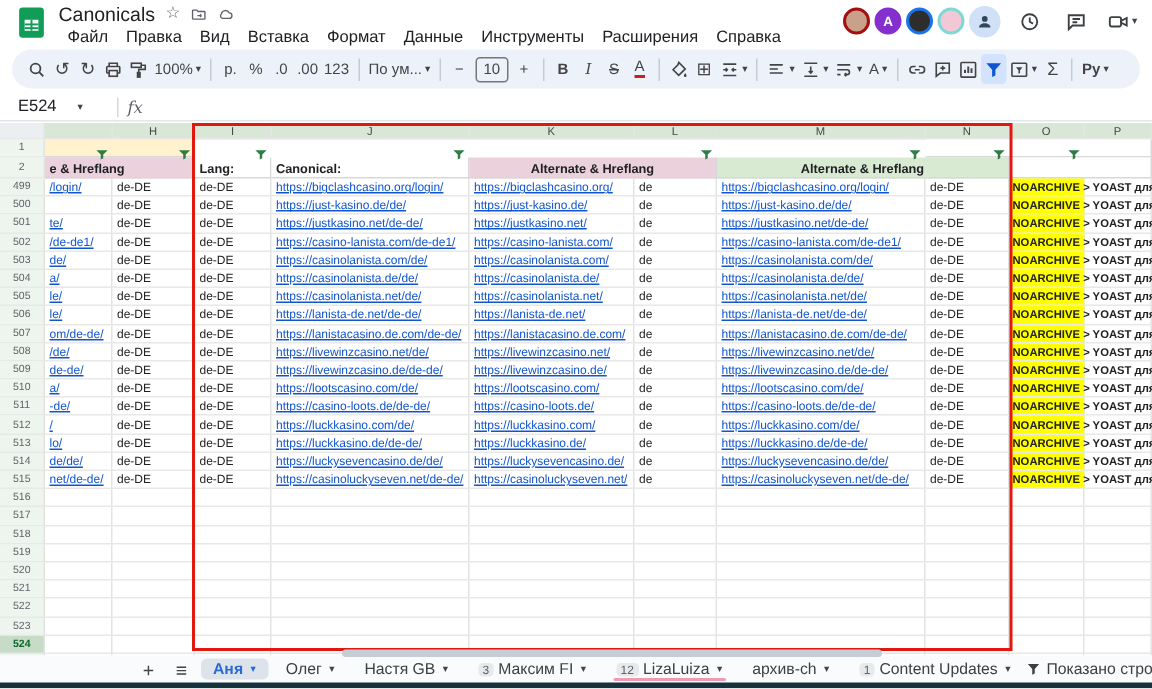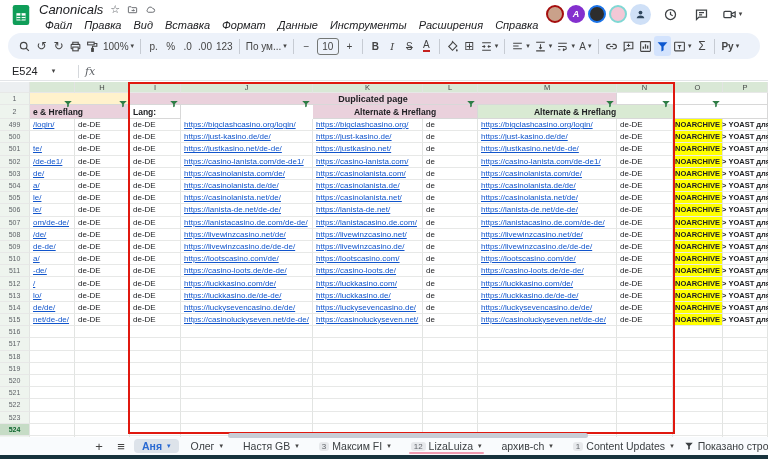--- a/index.html
+++ b/index.html
@@ -1,21 +1,21 @@
 <!DOCTYPE html>
 <html><head>
 <meta charset="utf-8">
 <style>
   * { box-sizing: border-box; margin: 0; padding: 0; }
   html,body { background:#fff; }
   body { font-family:"Liberation Sans","DejaVu Sans",sans-serif; }
   .app { position:relative; width:768px; height:459px; background:#fff; overflow:hidden; }
 
   
-  .topbar { position:absolute; top:0; left:0; right:16px; height:31px; display:flex;font-style:italic; }
+  .topbar { position:absolute; top:0; left:0; right:0; height:31px; display:flex; }
   .logo { width:22px; height:22px; margin:4px 7px 0 10px; flex:0 0 auto; }
   .title-wrap { padding-top:2px; }
   .title-row { display:flex; align-items:center; gap:7px; height:15px; }
   .doc-title { font-size:13px; color:#202124; }
   .title-ic { color:#5f6368; font-size:11px; line-height:1; display:flex; align-items:center; }
   .title-ic svg { width:11px; height:11px; }
   .menubar { display:flex; font-size:11px; color:#202124; margin-top:1px; }
   .menu-item { padding:1px 6px; border-radius:4px; cursor:default; }
   .top-actions { position:absolute; right:8px; top:3px; display:flex; align-items:center; gap:7px; }
   .avatars { display:flex; align-items:center; }
@@ -306,21 +306,20 @@
         <div class="cell colhead" style="width: 110px;">K</div>
         <div class="cell colhead" style="width: 55px;">L</div>
         <div class="cell colhead" style="width: 139px;">M</div>
         <div class="cell colhead" style="width: 56px;">N</div>
         <div class="cell colhead" style="width: 50px;">O</div>
         <div class="cell colhead" style="width: 45px;">P</div>
       </div>
       <div class="grow" style="height: 12px; position: relative;">
         <div class="cell rowhead" style="width: 30px;">1</div>
         <div class="seg " style="left: 30px; width: 100px; background: rgb(255, 242, 204);"></div>
-        <div class="seg hdr-txt" style="left: 130px; width: 487px; background: rgb(234, 209, 220); justify-content: center; font-size: 9px;">Duplicated page</div>
         <div class="seg " style="left: 617px; width: 151px; background: rgb(255, 255, 255);"></div>
         <div class="funnel" style="left: 63px; top: 2px;"><svg viewBox="0 0 24 24" fill="#2e7d46">
             <path d="M3 5h18l-7 7v6l-4 2v-8z"></path>
           </svg></div>
         <div class="funnel" style="left: 118px; top: 2px;"><svg viewBox="0 0 24 24" fill="#2e7d46">
             <path d="M3 5h18l-7 7v6l-4 2v-8z"></path>
           </svg></div>
         <div class="funnel" style="left: 169px; top: 2px;"><svg viewBox="0 0 24 24" fill="#2e7d46">
             <path d="M3 5h18l-7 7v6l-4 2v-8z"></path>
           </svg></div>
@@ -337,20 +336,21 @@
             <path d="M3 5h18l-7 7v6l-4 2v-8z"></path>
           </svg></div>
         <div class="funnel" style="left: 711px; top: 2px;"><svg viewBox="0 0 24 24" fill="#2e7d46">
             <path d="M3 5h18l-7 7v6l-4 2v-8z"></path>
           </svg></div>
       </div>
       <div class="grow" style="height: 14px; position: relative;">
         <div class="cell rowhead" style="width: 30px;">2</div>
         <div class="seg hdr-txt" style="left: 30px; width: 100px; background: rgb(234, 209, 220); padding-left: 3px;">e &amp; Hreflang</div>
         <div class="seg hdr-txt" style="left: 130px; width: 51px; background: rgb(255, 255, 255); padding-left: 3px;">Lang:</div>
+        <div class="seg hdr-txt" style="left: 181px; width: 132px; background: rgb(255, 255, 255); padding-left: 3px;">Canonical:</div>
         <div class="seg hdr-txt" style="left: 313px; width: 165px; background: rgb(234, 209, 220); justify-content: center;">Alternate &amp; Hreflang</div>
         <div class="seg hdr-txt" style="left: 478px; width: 195px; background: rgb(217, 234, 211); justify-content: center;">Alternate &amp; Hreflang</div>
         <div class="seg " style="left: 673px; width: 95px; background: rgb(255, 255, 255);"></div>
       </div>
       <div class="grow" style="height: 12.2px;">
         <div class="cell rowhead" style="width: 30px;">499</div>
         <div class="cell " style="width: 45px;">
           <span class="lnk">/login/</span>
         </div>
         <div class="cell txt" style="width: 55px;">de-DE</div>

